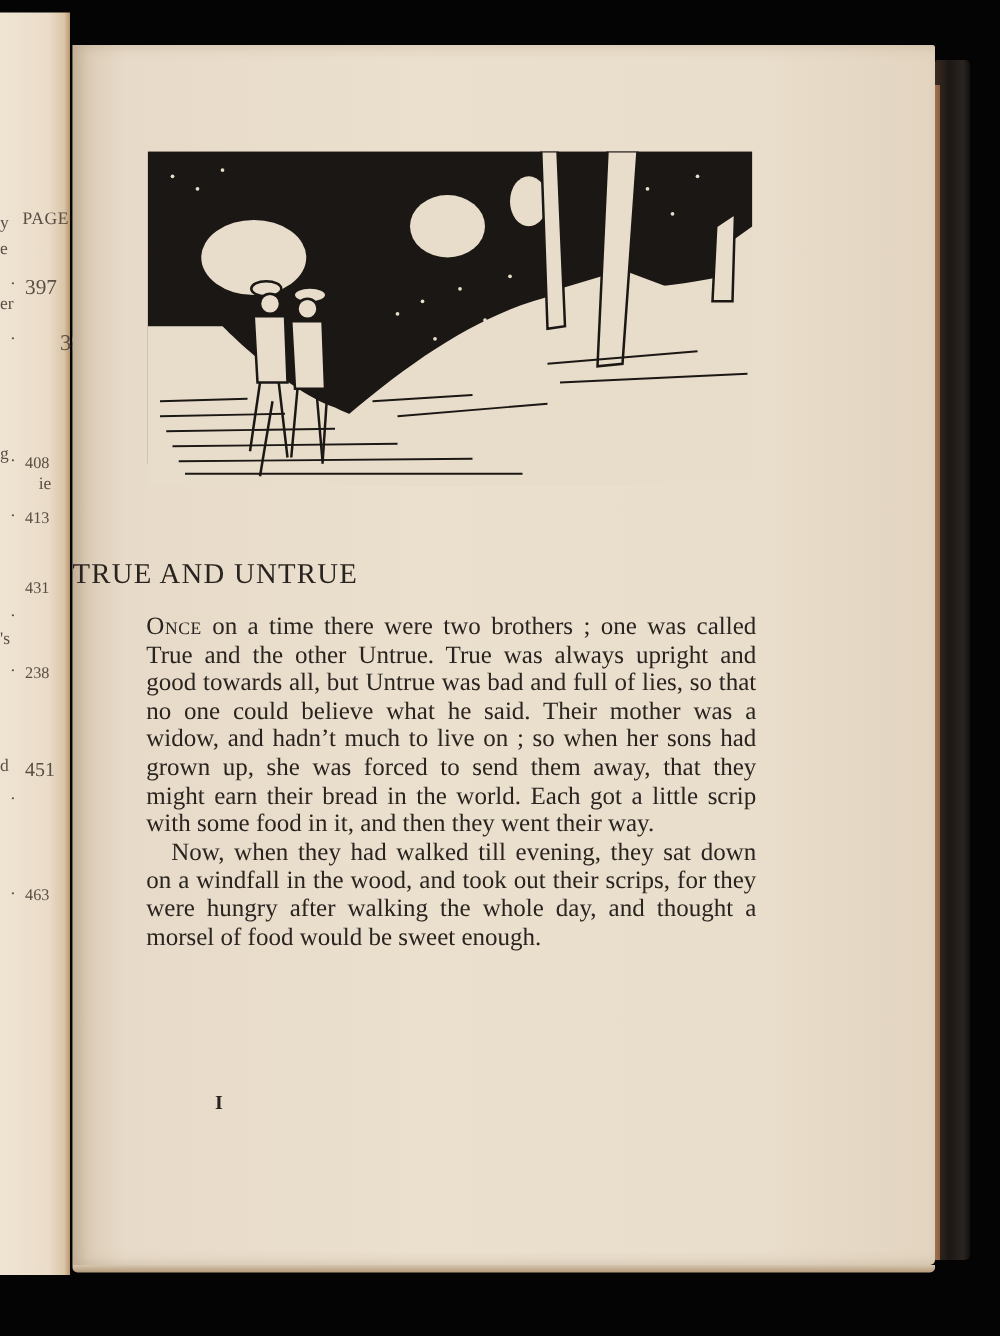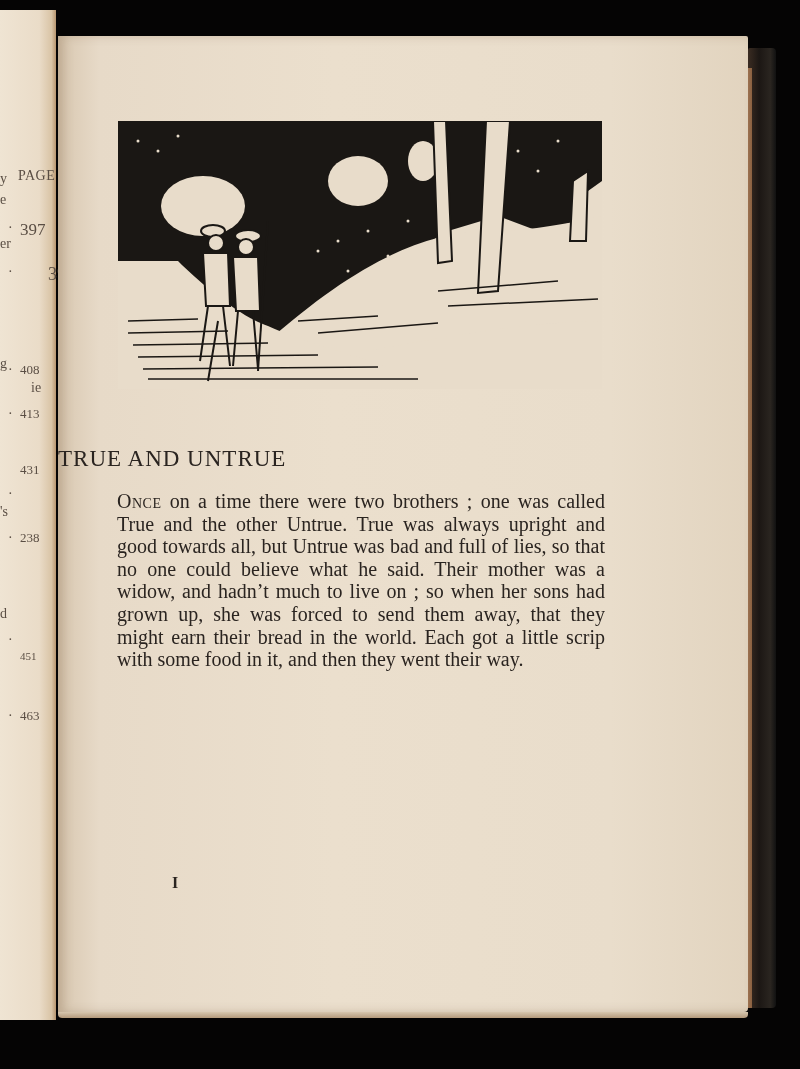--- a/index.html
+++ b/index.html
@@ -79,21 +79,21 @@
     <div class="toc" style="top: 370px; left: 0px; padding-left: 31px;">ie</div>
     <div class="toc" style="top: 396px; left: 8px;">·</div>
     <div class="toc" style="top: 396px; left: 20px; font-size: 13px;">413</div>
     <div class="toc" style="top: 476px; left: 8px;">·</div>
     <div class="toc" style="top: 452px; left: 20px; font-size: 13px;">431</div>
     <div class="toc" style="top: 494px; left: 0px;">'s</div>
     <div class="toc" style="top: 520px; left: 8px;">·</div>
     <div class="toc" style="top: 520px; left: 20px; font-size: 13px;">238</div>
     <div class="toc" style="top: 596px; left: 0px;">d</div>
     <div class="toc" style="top: 622px; left: 8px;">·</div>
-    <div class="toc" style="top: 640px; left: 20px; font-size: 11px;">451</div>
+    <div class="toc" style="top: 598px; left: 20px; font-size: 16px;">451</div>
     <div class="toc" style="top: 698px; left: 8px;">·</div>
     <div class="toc" style="top: 698px; left: 20px; font-size: 13px;">463</div>
   </div>
 
 <div class="right-page">
   <div class="illustration" style="left:60px; top:85px;">
     <svg width="484" height="268" viewBox="0 0 484 268" xmlns="http://www.w3.org/2000/svg">
       <rect width="484" height="268" fill="#e8dcca"></rect>
 
       <path d="M0 0 H484 V60 L470 70 L460 100 L420 110 L380 95 L330 110 L280 140 L230 160 L200 190 L150 220 L120 240 L0 250 Z" fill="#1a1714"></path>
@@ -149,18 +149,19 @@
           <circle cx="420" cy="50" r="1.5"></circle>
           <circle cx="440" cy="20" r="1.5"></circle>
       </g>
     </svg>
   </div>
 
   <div class="chapter-title">TRUE AND UNTRUE</div>
 
   <div class="body-text">
     <p><span class="sc">Once</span><span> on a time there were two brothers ; one was called True and the other Untrue.  True was always upright and good towards all, but Untrue was bad and full of lies, so that no one could believe what he said.  Their mother was a widow, and hadn’t much to live on ; so when her sons had grown up, she was forced to send them away, that they might earn their bread in the world.  Each got a little scrip with some food in it, and then they went their way.</span></p>
+    <p class="indent">Now, when they had walked till evening, they sat down on a windfall in the wood, and took out their scrips, for they were hungry after walking the whole day, and thought a morsel of food would be sweet enough.</p>
   </div>
 
   <div class="page-number">I</div>
 </div>
 
 <div class="page-bottom-edge"></div>
 
 </body></html>

